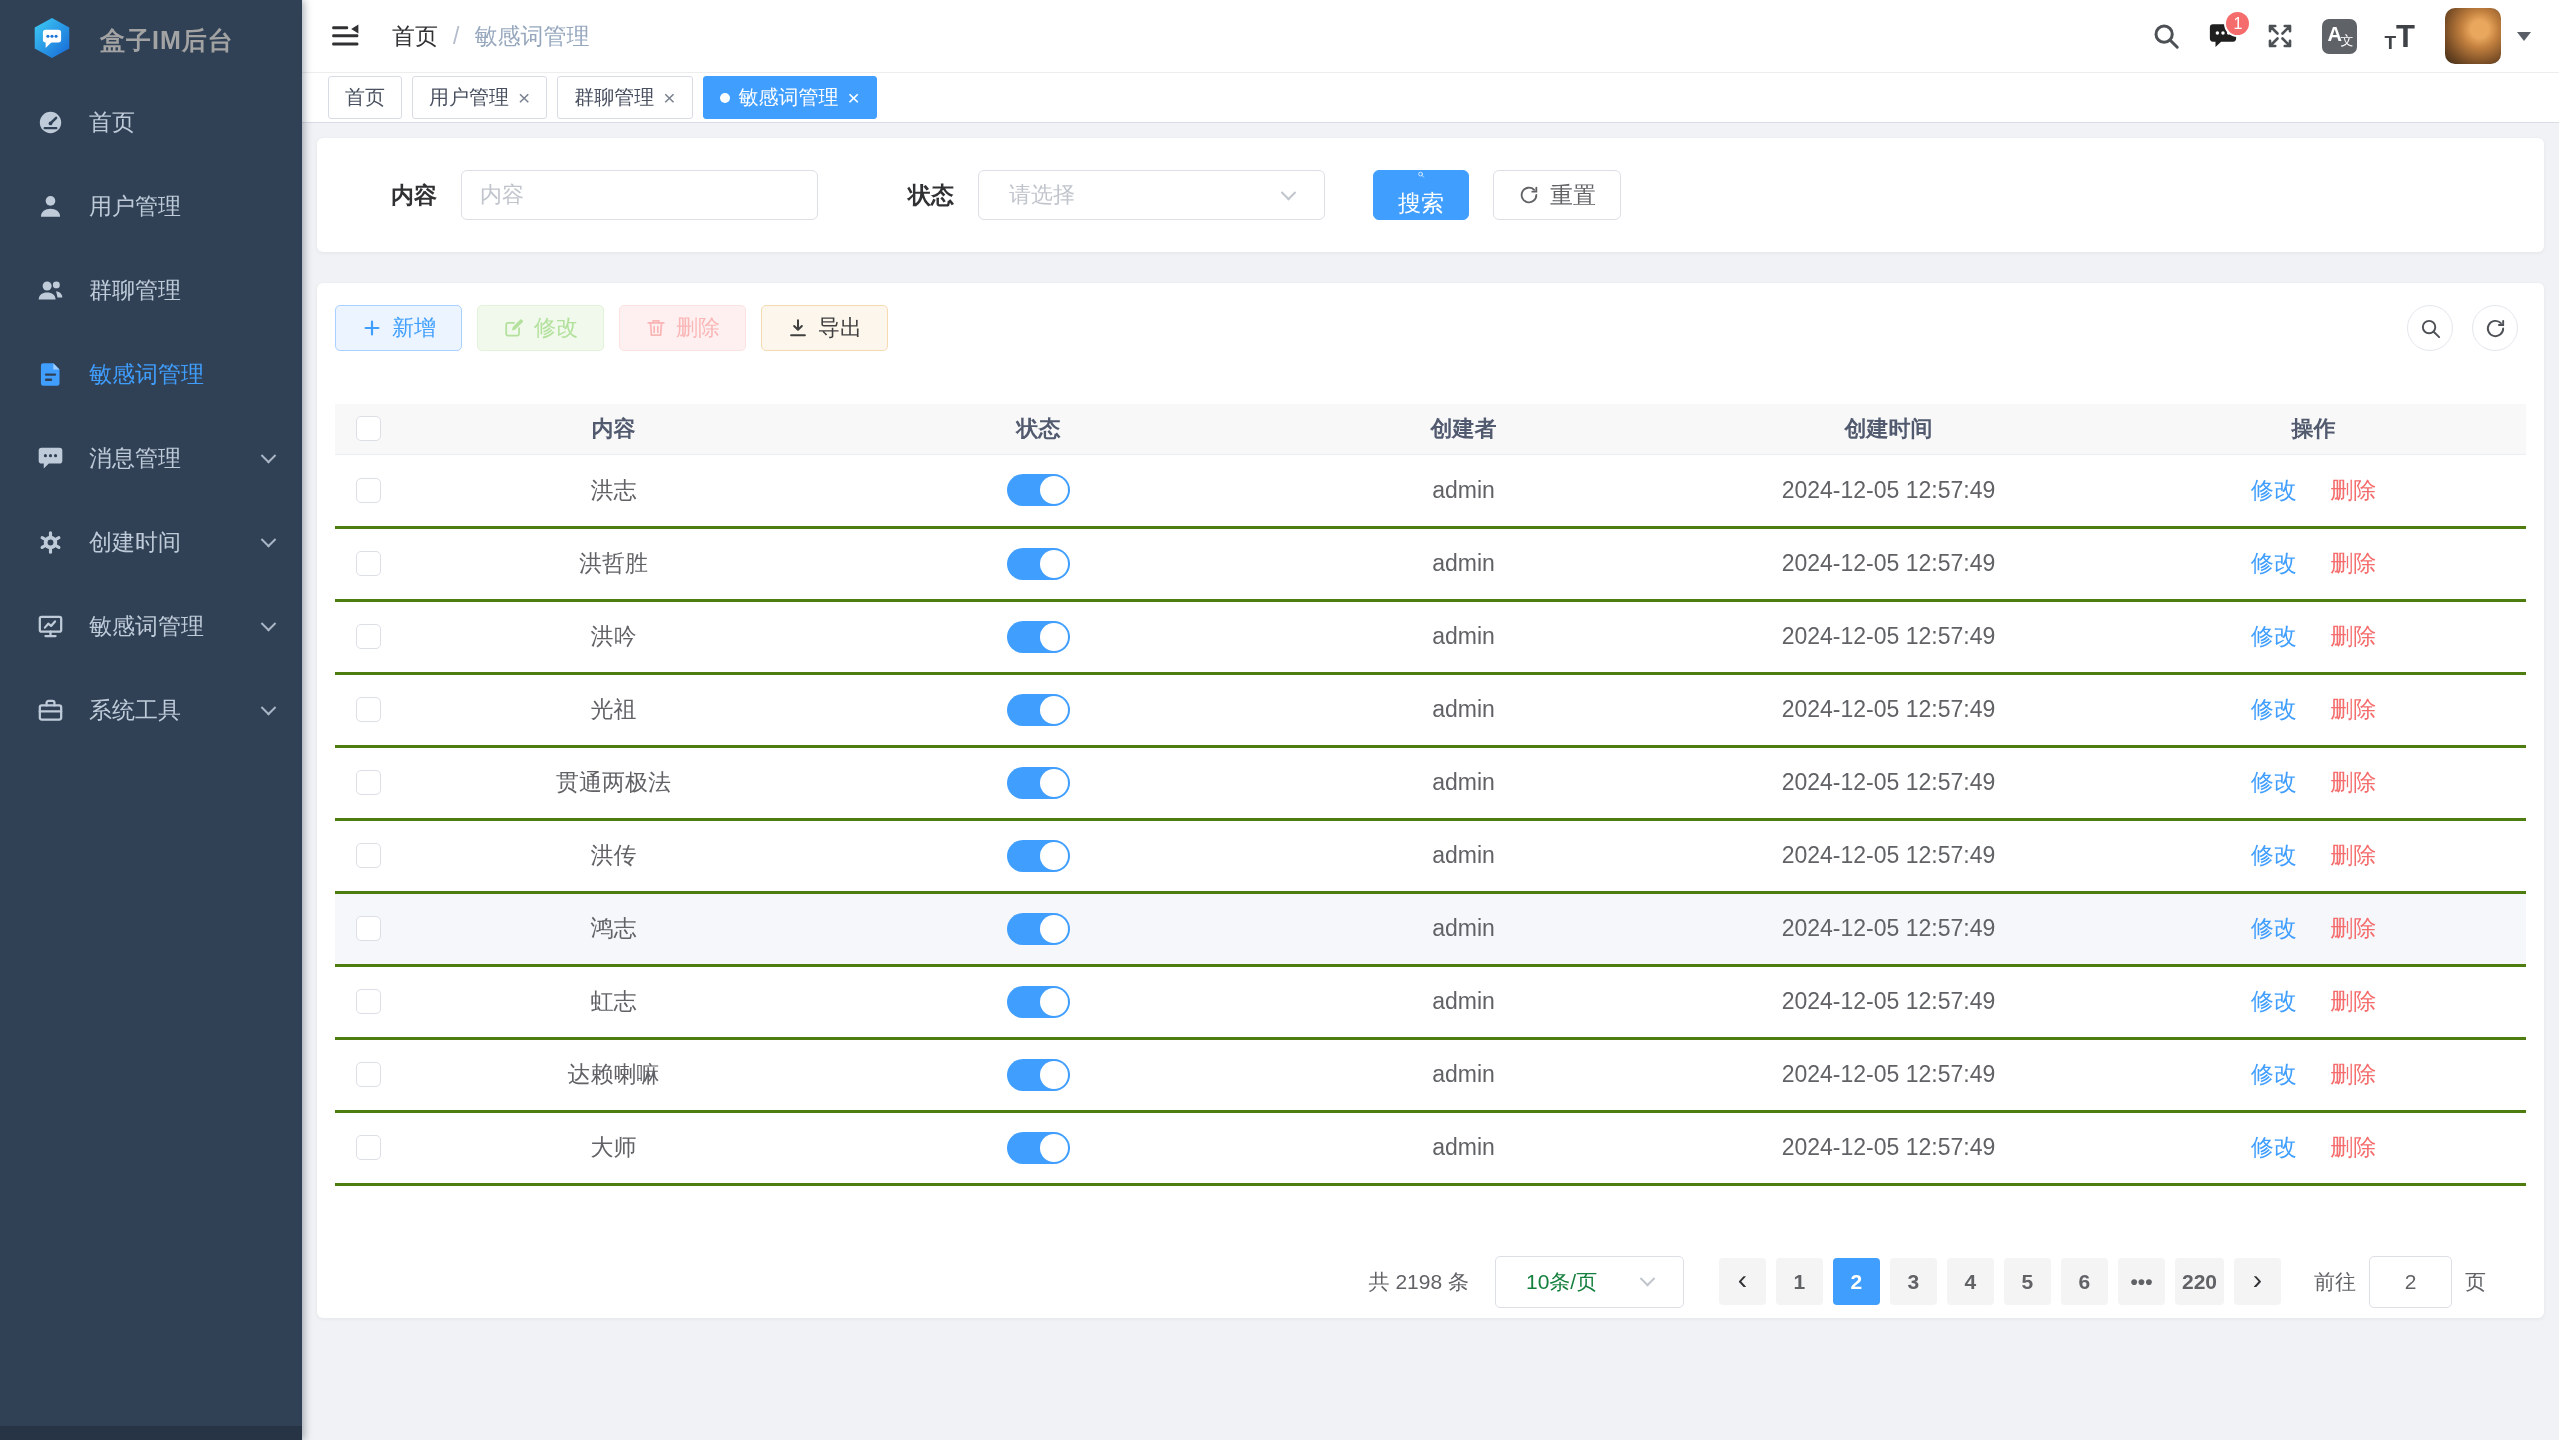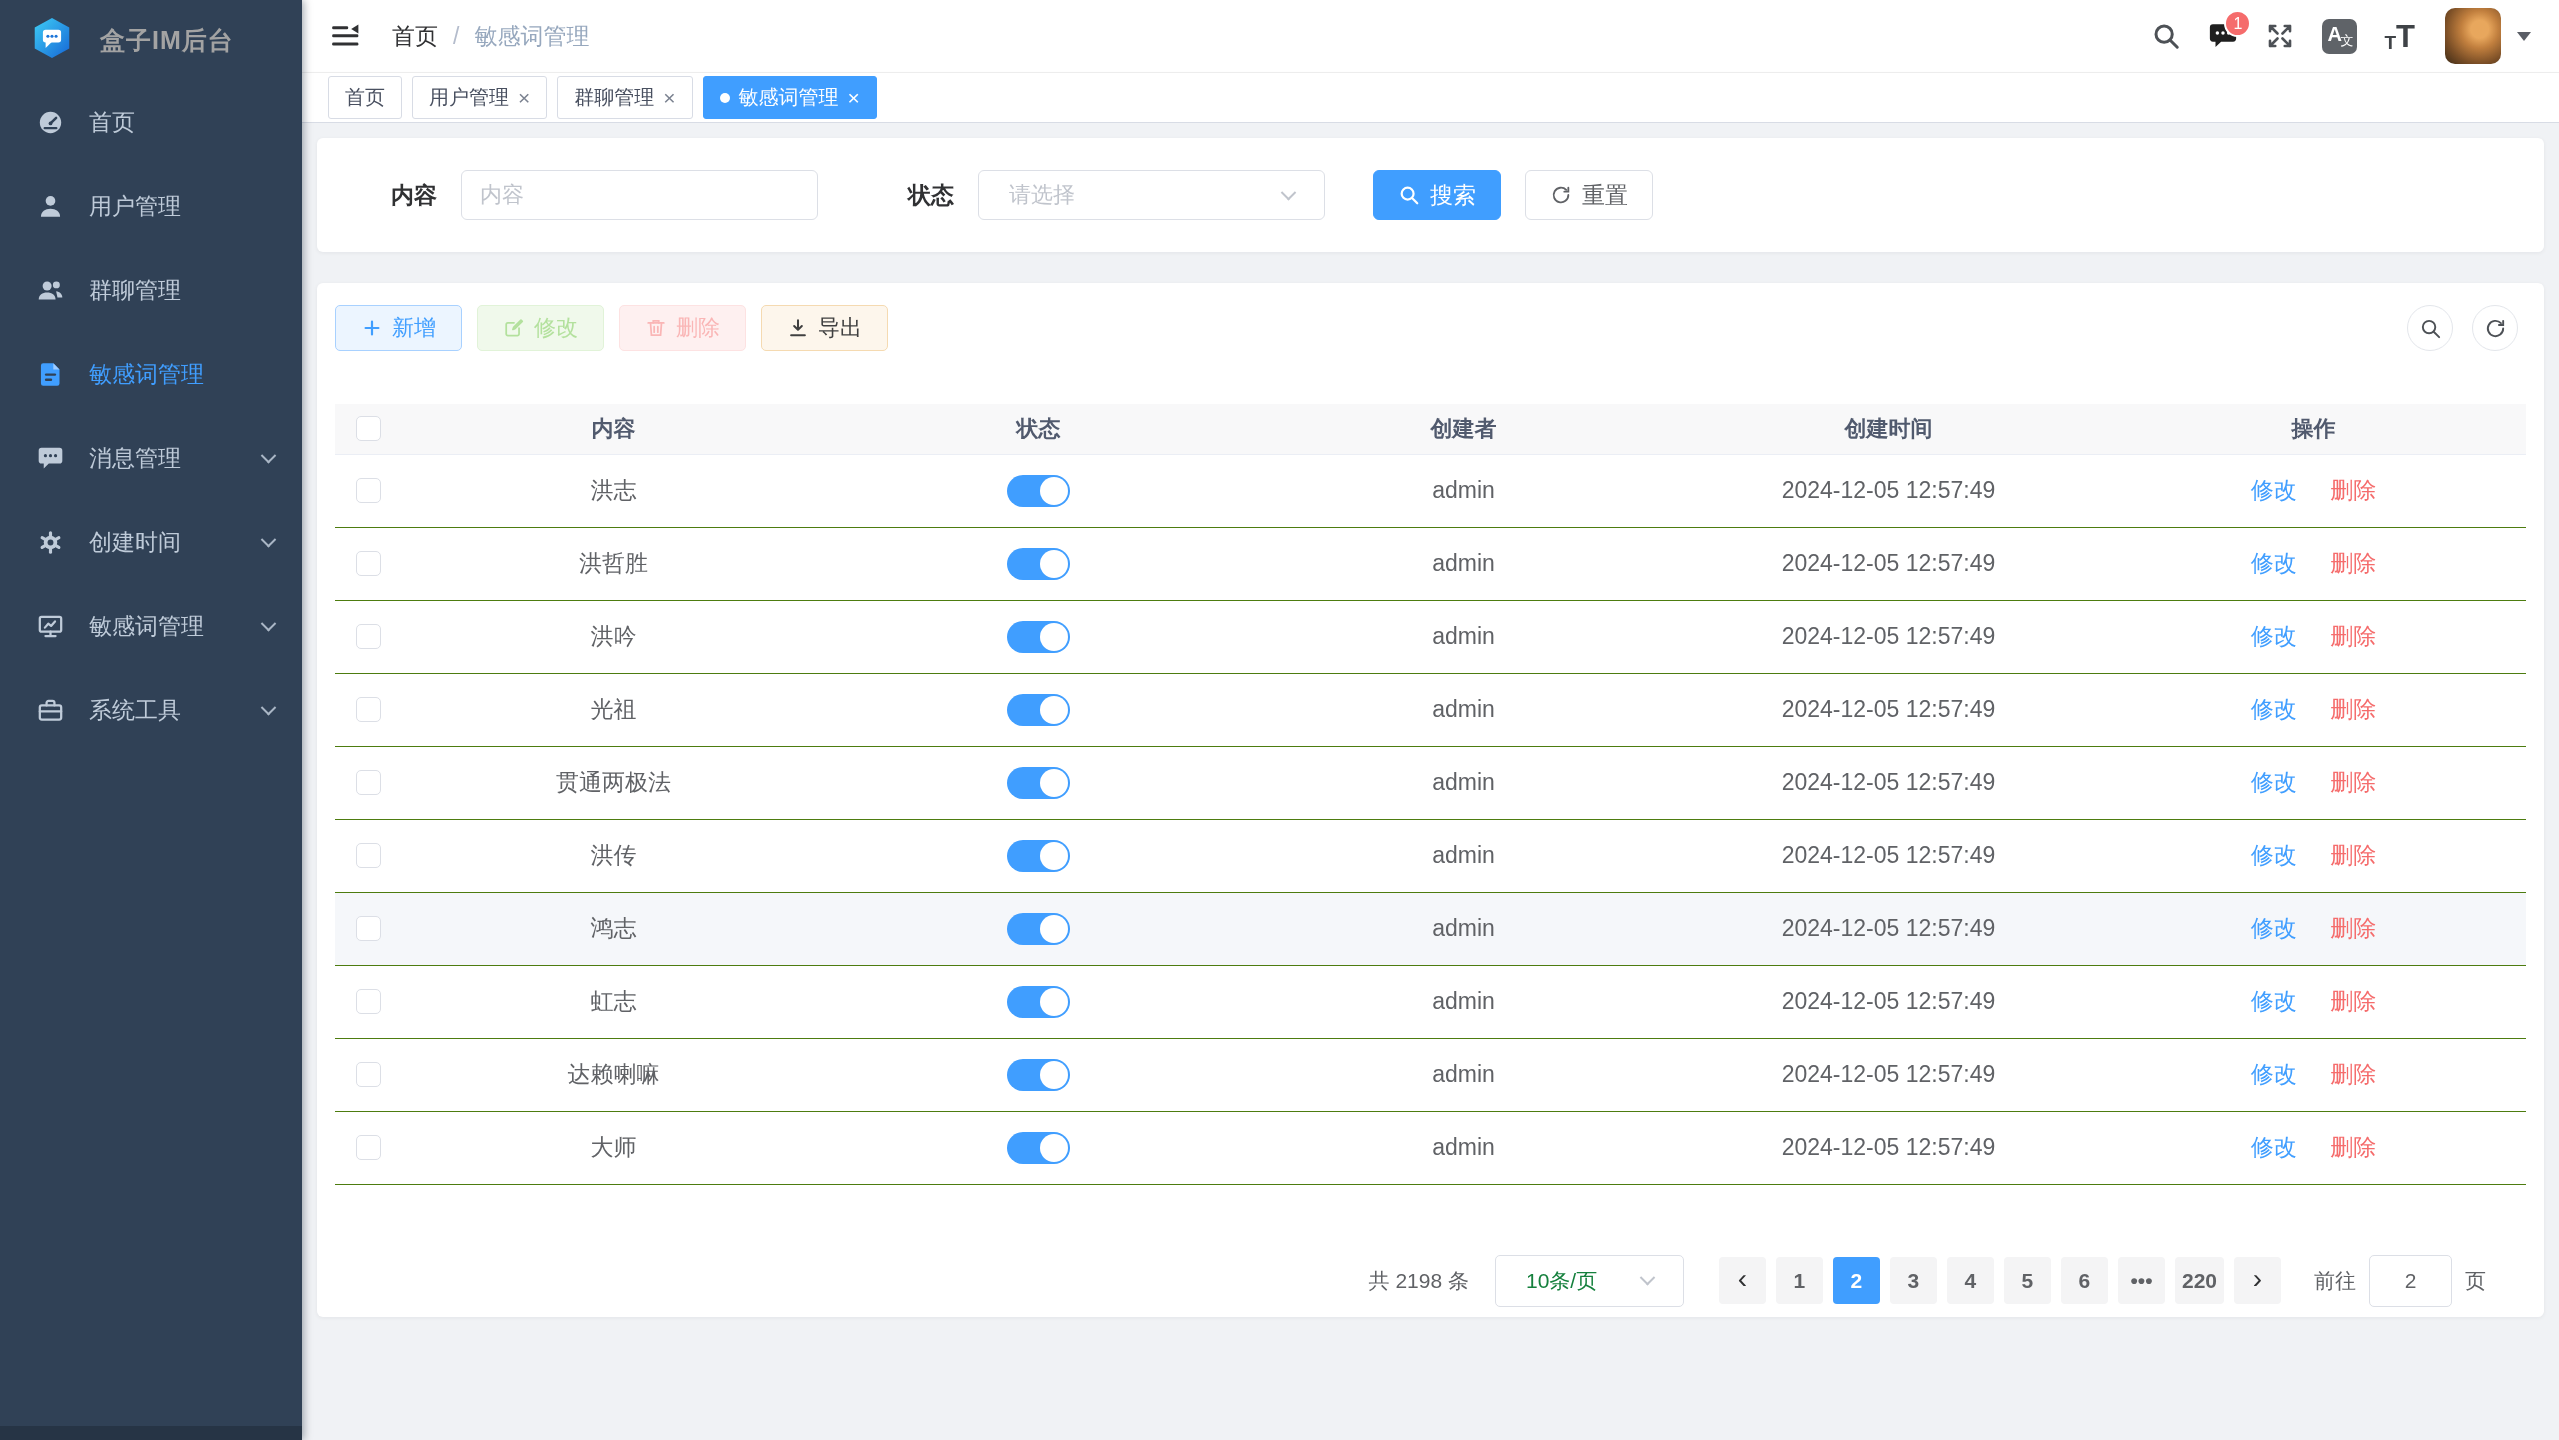--- a/index.html
+++ b/index.html
@@ -62,40 +62,40 @@
   .f-label{font-size:23px;font-weight:bold;color:#303133;}
   .f-input{width:357px;height:50px;border:1px solid #dcdfe6;border-radius:6px;margin-left:24px;padding:0 18px;font-size:22px;color:#606266;outline:none;}
   .f-input::placeholder{color:#c0c4cc;}
   .select{height:50px;border:1px solid #dcdfe6;border-radius:6px;background:#fff;display:flex;align-items:center;padding:0 30px;cursor:pointer;}
   .select .ph{color:#c0c4cc;font-size:22px;flex:1;}
   .chev{width:11px;height:11px;border-right:2px solid #c0c4cc;border-bottom:2px solid #c0c4cc;transform:rotate(45deg) translate(-2px,-2px);flex-shrink:0;}
   .status-select{width:347px;margin-left:24px;}
   .f-status{margin-left:90px;}
   .btn{height:50px;border-radius:6px;border:1px solid #dcdfe6;background:#fff;font-size:23px;display:inline-flex;align-items:center;justify-content:center;cursor:pointer;padding:0 24px;gap:10px;}
   .btn svg{width:22px;height:22px;}
-  .btn-search{margin-left:48px;background:#409eff;border-color:#409eff;color:#fff;}
+  .btn-search{margin-left:48px;background:#409eff;border-color:#409eff;color:#fff;flex-direction:column;}
   .btn-reset{margin-left:24px;color:#606266;}
 
   
   .table-card{padding:22px 18px 10px;}
   .toolbar{display:flex;align-items:center;height:46px;}
   .tbtn{height:46px;border-radius:5px;font-size:22px;display:inline-flex;align-items:center;padding:0 25px;gap:9px;margin-right:15px;cursor:pointer;border:1px solid;}
   .tbtn svg{width:22px;height:22px;}
   .tbtn-add{background:#ecf5ff;border-color:#a8d1ff;color:#409eff;}
   .tbtn-edit{background:#f0f9eb;border-color:#e1f3d8;color:#b3e19d;cursor:not-allowed;}
   .tbtn-del{background:#fef0f0;border-color:#fde2e2;color:#fab6b6;cursor:not-allowed;}
   .tbtn-export{background:#fdf6ec;border-color:#f5dab1;color:#404040;text-align:center;}
   .toolbar-right{margin-left:auto;display:flex;gap:19px;padding-right:8px;}
   .circle-btn{width:46px;height:46px;border-radius:50%;border:1px solid #e3e6eb;background:#fff;display:flex;align-items:center;justify-content:center;color:#4d5156;cursor:pointer;}
   .circle-btn svg{width:23px;height:23px;}
 
   table{width:100%;border-collapse:collapse;table-layout:fixed;margin-top:53px;}
   col.c-check{width:66px;}
   thead th{height:50px;background:#f8f8f9;color:#515a6e;font-size:22px;font-weight:bold;text-align:center;border-bottom:1px solid #ebeef5;}
-  tbody td{height:73px;text-align:center;font-size:23px;color:#606266;border-bottom:1px solid #4d7c0f;}
+  tbody td{height:73px;text-align:center;font-size:23px;color:#606266;border-bottom:3px solid #4d7c0f;}
   tr.hl td{background:#f5f7fa;}
   .cb{width:25px;height:25px;border:1.5px solid #dcdfe6;border-radius:5px;background:#fff;margin:0 auto;cursor:pointer;}
   .switch{width:63px;height:32px;border-radius:16px;background:#409eff;position:relative;margin:0 auto;cursor:pointer;}
   .switch .knob{position:absolute;top:2px;right:2px;width:28px;height:28px;border-radius:50%;background:#fff;}
   .op{cursor:pointer;font-size:23px;text-decoration:none;}
   .op-edit{color:#409eff;margin-right:27px;}
   .op-del{color:#f56c6c;}
 
   
   .pagination{display:flex;align-items:center;justify-content:flex-end;margin-top:70px;height:52px;padding-right:40px;font-size:21px;color:#606266;}

